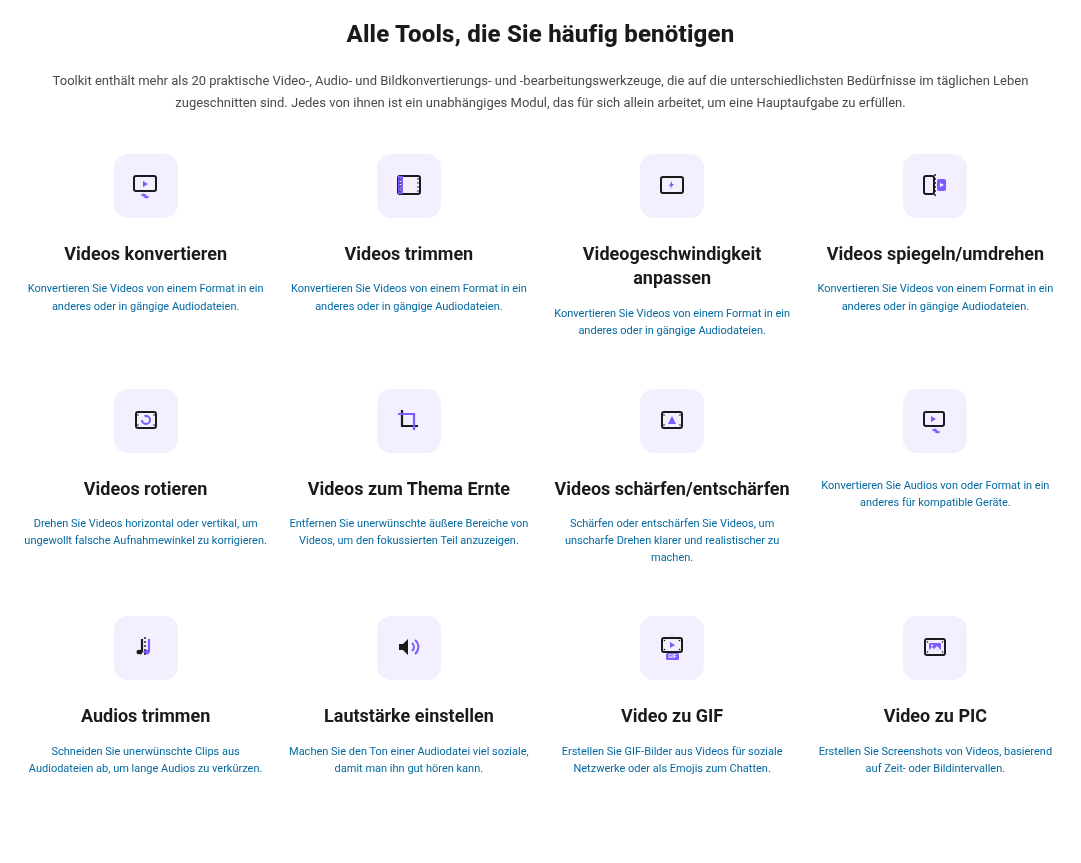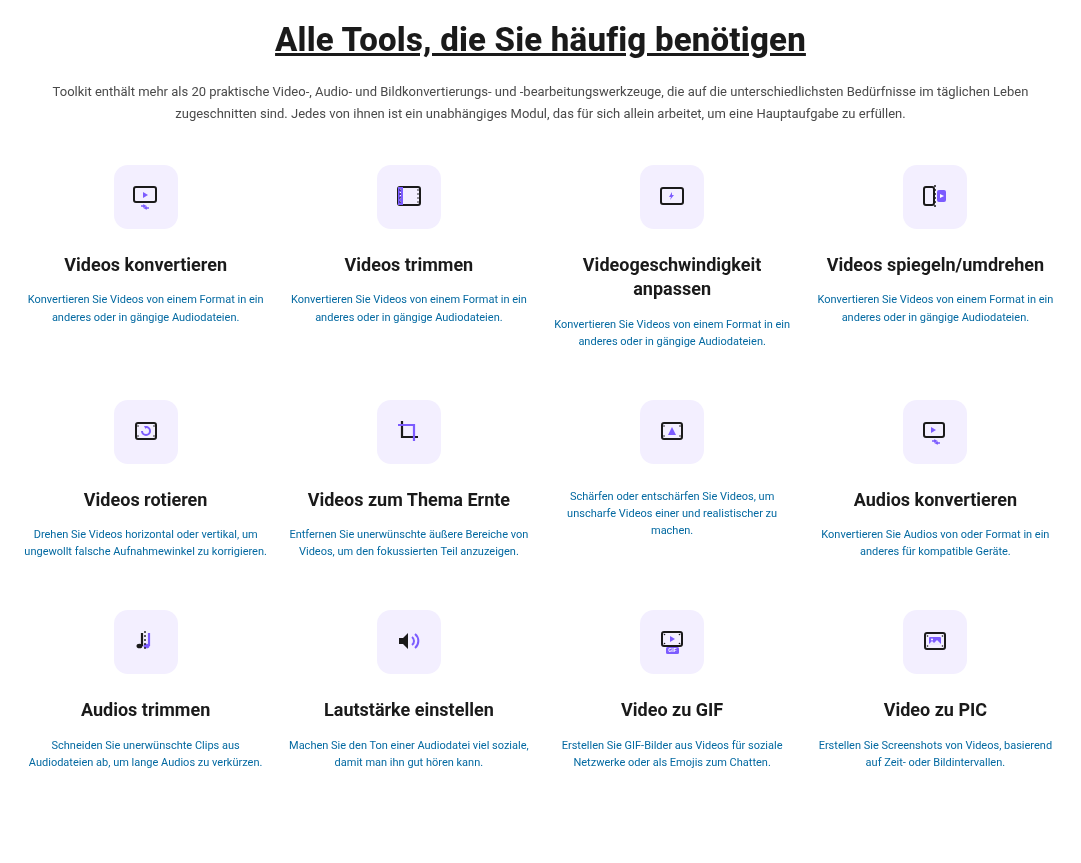--- a/index.html
+++ b/index.html
@@ -5,25 +5,24 @@
   * { box-sizing: border-box; margin: 0; padding: 0; }
   body {
     font-family: -apple-system, BlinkMacSystemFont, "Segoe UI", Roboto, "Helvetica Neue", Arial, sans-serif;
     background: #fff;
     color: #1a1a1a;
     width: 1081px;
     padding: 20px 10px 40px;
   }
   .header { text-align: center; margin-bottom: 40px; padding: 0 20px; }
   .title {
-    font-size: 33px;
+    font-size: 24px;
     font-weight: 800;
     margin-bottom: 22px;
     letter-spacing: 0.2px;
-    text-decoration: underline;
   }
   .subtitle {
     font-size: 13px;
     line-height: 1.7;
     color: #4a4a4a;
     max-width: 1020px;
     margin: 0 auto;
   }
   .grid {
     display: grid;
@@ -123,29 +122,29 @@
       </div>
       <div class="card-title">Videos zum Thema Ernte</div>
       <div class="card-desc">Entfernen Sie unerwünschte äußere Bereiche von Videos, um den fokussierten Teil anzuzeigen.</div>
     </div>
     <div class="card">
       <div class="icon-box">
         <svg viewBox="0 0 30 30">
           <use href="#ic-video-sharpen"></use>
         </svg>
       </div>
-      <div class="card-desc">Schärfen oder entschärfen Sie Videos, um unscharfe Videos einer und realistischer zu machen.</div>
+      <div class="card-title">Videos schärfen/entschärfen</div>
+      <div class="card-desc">Schärfen oder entschärfen Sie Videos, um unscharfe Drehen klarer und realistischer zu machen.</div>
     </div>
     <div class="card">
       <div class="icon-box">
         <svg viewBox="0 0 30 30">
           <use href="#ic-audio-convert"></use>
         </svg>
       </div>
-      <div class="card-title">Audios konvertieren</div>
       <div class="card-desc">Konvertieren Sie Audios von oder Format in ein anderes für kompatible Geräte.</div>
     </div>
     <div class="card">
       <div class="icon-box">
         <svg viewBox="0 0 30 30">
           <use href="#ic-audio-trim"></use>
         </svg>
       </div>
       <div class="card-title">Audios trimmen</div>
       <div class="card-desc">Schneiden Sie unerwünschte Clips aus Audiodateien ab, um lange Audios zu verkürzen.</div>

